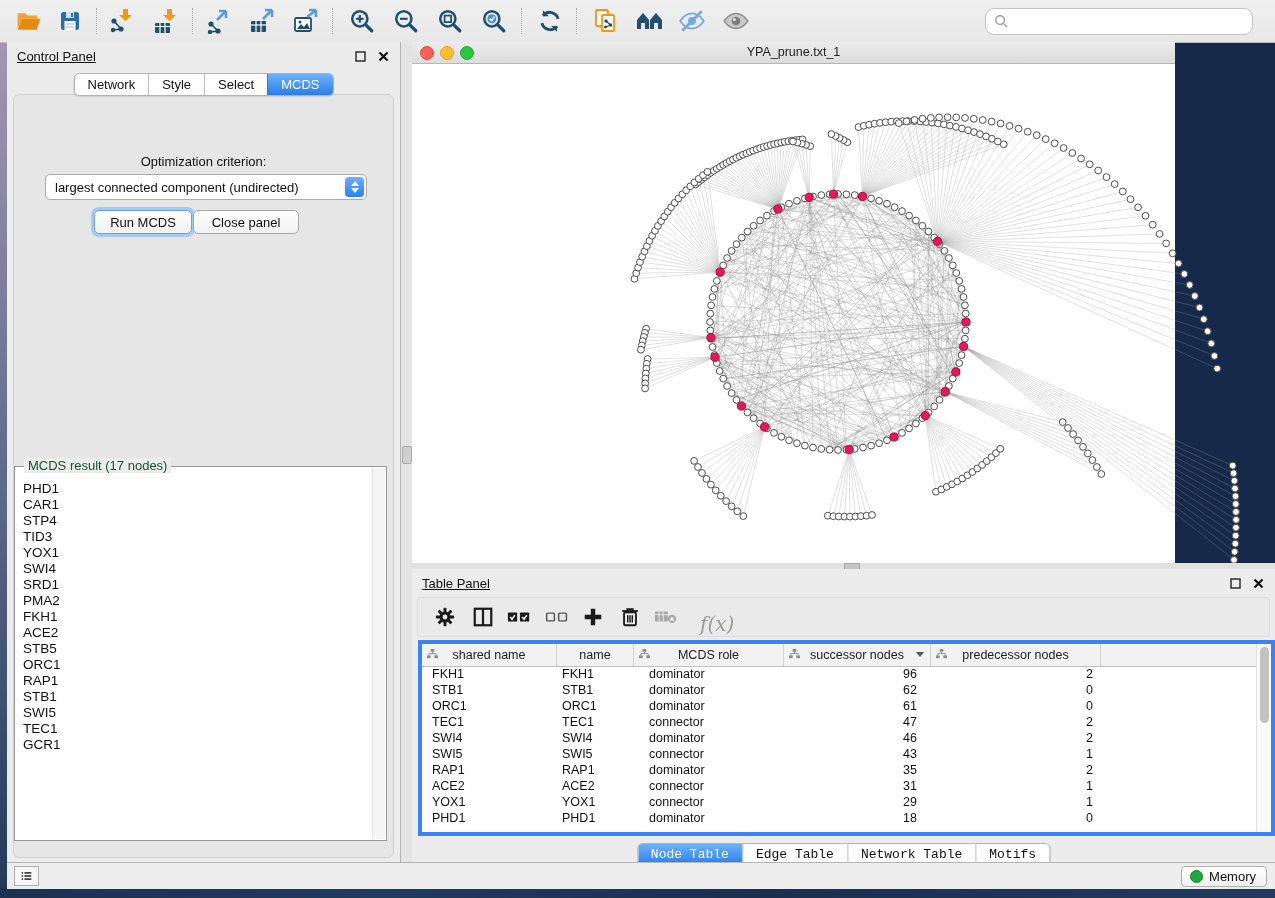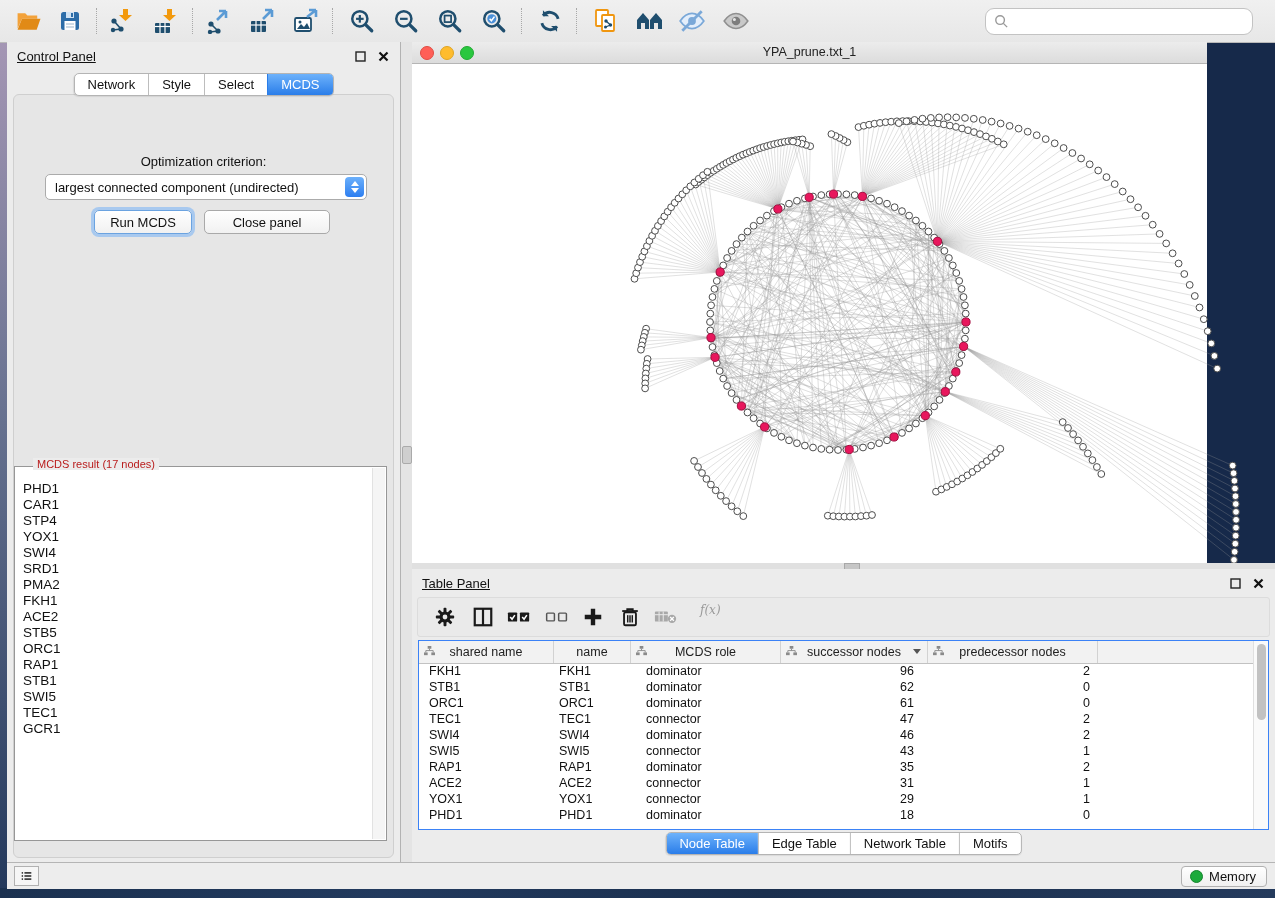--- a/index.html
+++ b/index.html
@@ -45,75 +45,75 @@
     background:linear-gradient(#6cb0fb,#2d7ef0);display:flex;flex-direction:column;
     align-items:center;justify-content:center;gap:2px;}
   .chev-up{width:0;height:0;border-left:4px solid transparent;border-right:4px solid transparent;
     border-bottom:5px solid #fff;}
   .chev-dn{width:0;height:0;border-left:4px solid transparent;border-right:4px solid transparent;
     border-top:5px solid #fff;}
   .pbtn{position:absolute;top:168px;height:24px;background:linear-gradient(#fff,#f1f1f1);
     border:1px solid #a9a9a9;border-radius:5px;font-size:13px;color:#111;cursor:pointer;
     font-family:"Liberation Sans",sans-serif;}
   #run-btn{left:87px;width:98px;border-color:#6ba3e0;box-shadow:0 0 0 3px #a8c9ef;}
-  #closepanel-btn{left:197px;width:126px;}
+  #closepanel-btn{left:186px;width:106px;}
   #result-box{position:absolute;left:7px;top:424px;width:371px;height:373px;background:#fff;
     border:1px solid #979797;}
-  #result-legend{position:absolute;top:-9px;left:18px;background:#ececec;padding:0 4px;
-    font-size:11px;color:#b91c1c;}
+  #result-legend{position:absolute;top:-9px;left:9px;background:#ececec;padding:0 4px;
+    font-size:13px;color:#14532d;}
   #result-list{position:absolute;left:1px;top:4px;right:14px;bottom:1px;margin:0;padding:10px 0 0 7px;
     list-style:none;overflow:hidden;}
   #result-list li{font-size:13.5px;line-height:16px;color:#111;}
   #result-scroll{position:absolute;top:1px;right:1px;bottom:1px;width:12px;background:#f5f5f5;
     border-left:1px solid #e2e2e2;}
   
   #v-splitter{left:400px;top:42px;width:12px;height:820px;background:#e4e4e4;
     border-left:1px solid #b2b2b2;border-right:1px solid #9a9a9a;cursor:col-resize;}
   #v-splitter .knob{position:absolute;left:1px;top:404px;width:8px;height:16px;background:#cfcfcf;
     border:1px solid #aaa;border-radius:2px;}
   #h-splitter{left:412px;top:563px;width:863px;height:6px;background:#e0e0e0;cursor:row-resize;}
   #h-splitter .knob{position:absolute;left:50%;top:0;width:14px;height:6px;background:#c6c6c6;
     border:1px solid #a8a8a8;}
   
-  #network-panel{left:412px;top:42px;width:763px;height:521px;background:#fff;padding-left:32px;}
+  #network-panel{left:412px;top:42px;width:763px;height:521px;background:#fff;}
   #net-titlebar{position:absolute;left:0;top:0;right:0;height:21px;
     background:linear-gradient(#ececec,#dcdcdc);border-bottom:1px solid #b5b5b5;}
   .light{position:absolute;top:4px;width:12px;height:12px;border-radius:50%;}
   #net-title{position:absolute;left:0;right:0;top:3px;text-align:center;font-size:12.5px;color:#222;}
   #network-graph{position:absolute;left:0;top:21px;width:863px;height:500px;}
   
   #table-panel{left:412px;top:569px;width:863px;height:293px;background:#ececec;overflow:hidden;}
   #tp-toolbar{position:absolute;left:5px;top:28px;right:5px;height:38px;background:#eaeaea;
     border:1px solid #dcdcdc;border-radius:3px;}
   .tpbtn{position:absolute;top:6px;width:30px;height:26px;border:none;background:transparent;
     display:flex;align-items:center;justify-content:center;padding:0;cursor:pointer;}
-  #fx-label{position:absolute;left:282px;top:5px;font-family:"DejaVu Serif",serif;
-    font-style:italic;font-size:12px;color:#9a9a9a;}
+  #fx-label{position:absolute;left:282px;top:14px;font-family:"DejaVu Serif",serif;
+    font-style:italic;font-size:20px;color:#9a9a9a;}
   #ntable{position:absolute;left:6px;top:71px;width:849px;height:188px;background:#fff;
-    border:1px solid #3b82f6;}
+    border:4px solid #3b82f6;}
   #ntable-header{position:absolute;left:0;top:0;right:14px;height:22px;background:#f2f2f2;
     border-bottom:1px solid #c2c2c2;display:grid;grid-template-columns:135px 77px 150px 147px 170px 1fr;}
   .hcell{position:relative;display:flex;align-items:center;justify-content:center;
     font-size:12.5px;color:#222;border-right:1px solid #d2d2d2;cursor:pointer;}
   .hcell .colicon{position:absolute;left:5px;top:5px;}
   .hcell .sort{position:absolute;right:6px;top:8px;width:0;height:0;
     border-left:4px solid transparent;border-right:4px solid transparent;border-top:5px solid #555;}
   #ntable-body{position:absolute;left:0;top:22px;right:14px;bottom:0;overflow:hidden;}
   .trow{display:grid;grid-template-columns:135px 77px 150px 147px 170px 1fr;height:16px;
     font-size:12.5px;color:#111;line-height:16px;}
   .trow .c0{padding-left:10px;}
   .trow .c1{padding-left:5px;}
   .trow .c2{padding-left:15px;}
   .trow .c3{text-align:right;padding-right:14px;}
   .trow .c4{text-align:right;padding-right:8px;}
   #ntable-scroll{position:absolute;top:0;right:0;bottom:0;width:14px;background:#fafafa;
     border-left:1px solid #e0e0e0;}
   #ntable-thumb{position:absolute;top:3px;right:2px;width:9px;height:76px;background:#c2c2c2;
     border-radius:5px;}
-  #tp-tabs{left:50%;transform:translateX(-50%);top:263px;}
+  #tp-tabs{left:50%;transform:translateX(-50%);top:274px;font-family:Liberation Mono, monospace;}
   
   #status-bar{left:7px;top:862px;width:1268px;height:26px;background:#ededed;border-top:1px solid #b5b5b5;}
   #list-btn{position:absolute;left:7px;top:3px;width:25px;height:20px;background:#f6f6f6;
     border:1px solid #b1b1b1;display:flex;align-items:center;justify-content:center;cursor:pointer;}
   #memory-btn{position:absolute;right:8px;top:3px;height:21px;background:linear-gradient(#fff,#f0f0f0);
     border:1px solid #b1b1b1;border-radius:4px;display:flex;align-items:center;gap:6px;
     padding:0 10px 0 8px;font-size:13px;color:#111;cursor:pointer;}
   #memory-dot{width:11px;height:11px;border-radius:50%;background:#1daa3c;border:1px solid #15852d;}
 </style>
 </head>
@@ -308,20 +308,21 @@
       </span>
   </div>
   <button class="pbtn" id="run-btn">Run MCDS</button>
   <button class="pbtn" id="closepanel-btn">Close panel</button>
   <div id="result-box">
     <span id="result-legend">MCDS result (17 nodes)</span>
     <ul id="result-list">
         <li>PHD1</li>
         <li>CAR1</li>
         <li>STP4</li>
+        <li>TID3</li>
         <li>YOX1</li>
         <li>SWI4</li>
         <li>SRD1</li>
         <li>PMA2</li>
         <li>FKH1</li>
         <li>ACE2</li>
         <li>STB5</li>
         <li>ORC1</li>
         <li>RAP1</li>
         <li>STB1</li>

